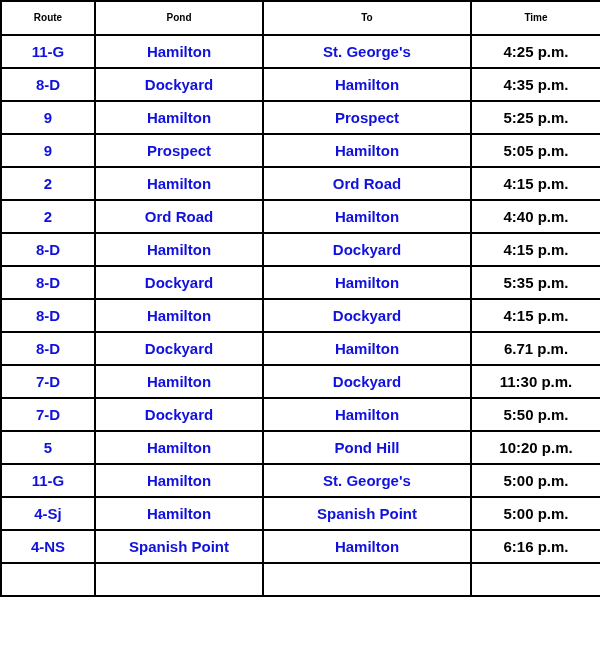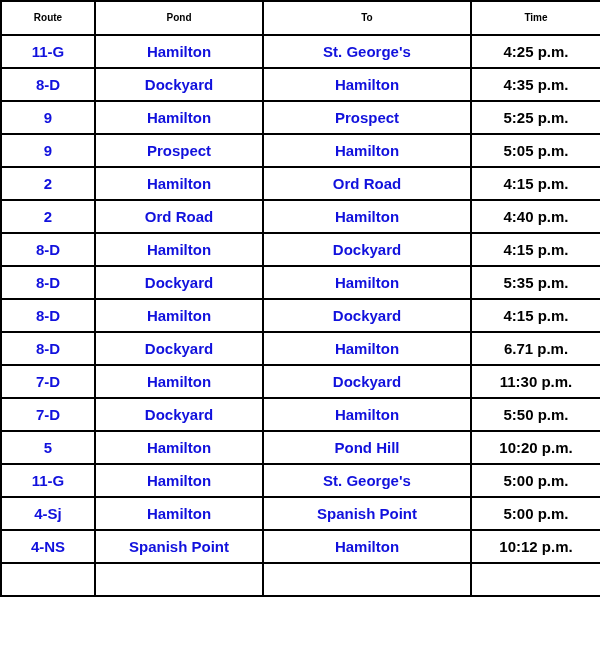--- a/index.html
+++ b/index.html
@@ -167,21 +167,21 @@
       <tr>
         <td class="route">4-Sj</td>
         <td class="from">Hamilton</td>
         <td class="to">Spanish Point</td>
         <td class="time">5:00 p.m.</td>
       </tr>
       <tr>
         <td class="route">4-NS</td>
         <td class="from">Spanish Point</td>
         <td class="to">Hamilton</td>
-        <td class="time">10:12 p.m.</td>
+        <td class="time">6:16 p.m.</td>
       </tr>
       <tr>
         <td class="route empty"></td>
         <td class="from empty"></td>
         <td class="to empty"></td>
         <td class="time empty"></td>
       </tr>
 
     </tbody>
   </table>

